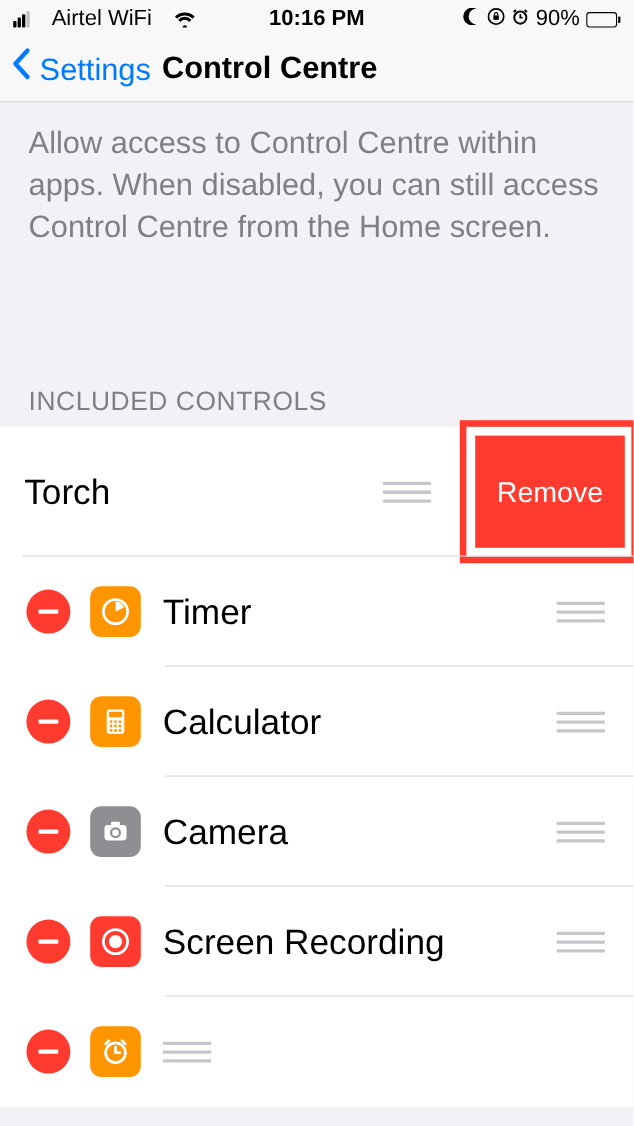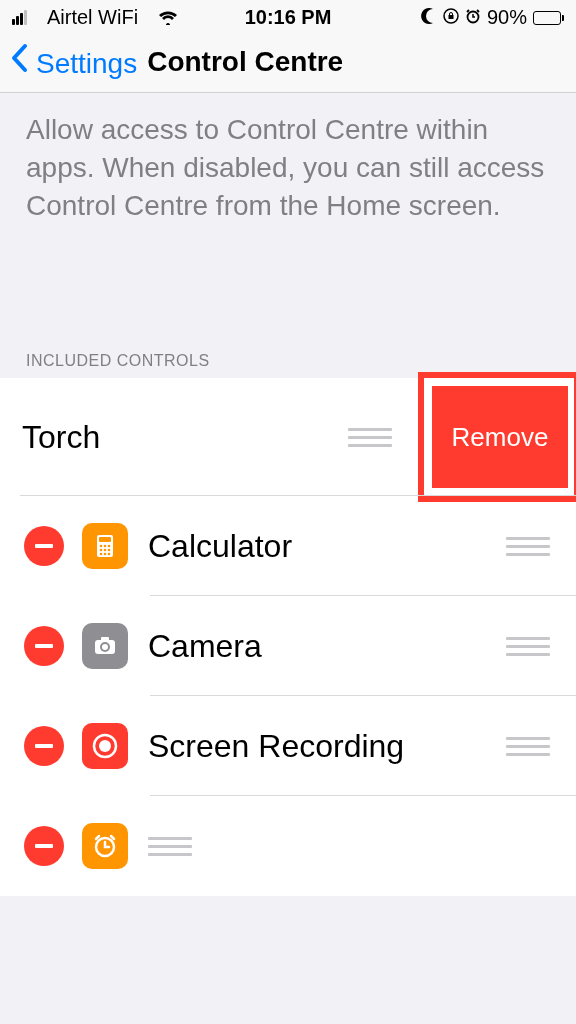--- a/index.html
+++ b/index.html
@@ -107,21 +107,21 @@
     .description {
       padding: 18px 26px 28px 26px;
       color: #808084;
       font-size: 28px;
       line-height: 1.35;
     }
     
     .section-header {
       padding: 100px 26px 8px 26px;
       color: #808084;
-      font-size: 16px;
+      font-size: 24px;
       letter-spacing: 0.5px;
     }
     
     .list {
       background: #fff;
     }
     .row {
       display: flex;
       align-items: center;
       min-height: 100px;
@@ -310,20 +310,38 @@
     </div>
     <div class="remove-container">
       <div class="remove-highlight"></div>
       <div class="remove-btn">
         <span>Remove</span>
       </div>
     </div>
     <div class="separator"></div>
   </div>
 
+  <div class="row">
+    <div class="row-inner">
+      <div class="delete-circle"></div>
+      <div class="app-icon orange">
+        <svg width="28" height="28" viewBox="0 0 28 28">
+            <circle cx="14" cy="14" r="11" fill="none" stroke="#fff" stroke-width="2.5"></circle>
+            <path d="M14 14 L14 5 A9 9 0 0 1 22 10 z" fill="#fff"></path>
+          </svg>
+      </div>
+      <div class="control-label">Timer</div>
+      <div class="grabber">
+          <span></span>
+          <span></span>
+          <span></span>
+        </div>
+    </div>
+    <div class="separator"></div>
+  </div>
 
   <div class="row">
     <div class="row-inner">
       <div class="delete-circle"></div>
       <div class="app-icon orange">
         <svg width="28" height="28" viewBox="0 0 28 28">
             <rect x="6" y="3" width="16" height="22" rx="2" fill="#fff"></rect>
             <rect x="8" y="5" width="12" height="5" rx="1" fill="#ff9500"></rect>
             <circle cx="10" cy="14" r="1.3" fill="#ff9500"></circle>
             <circle cx="14" cy="14" r="1.3" fill="#ff9500"></circle>

